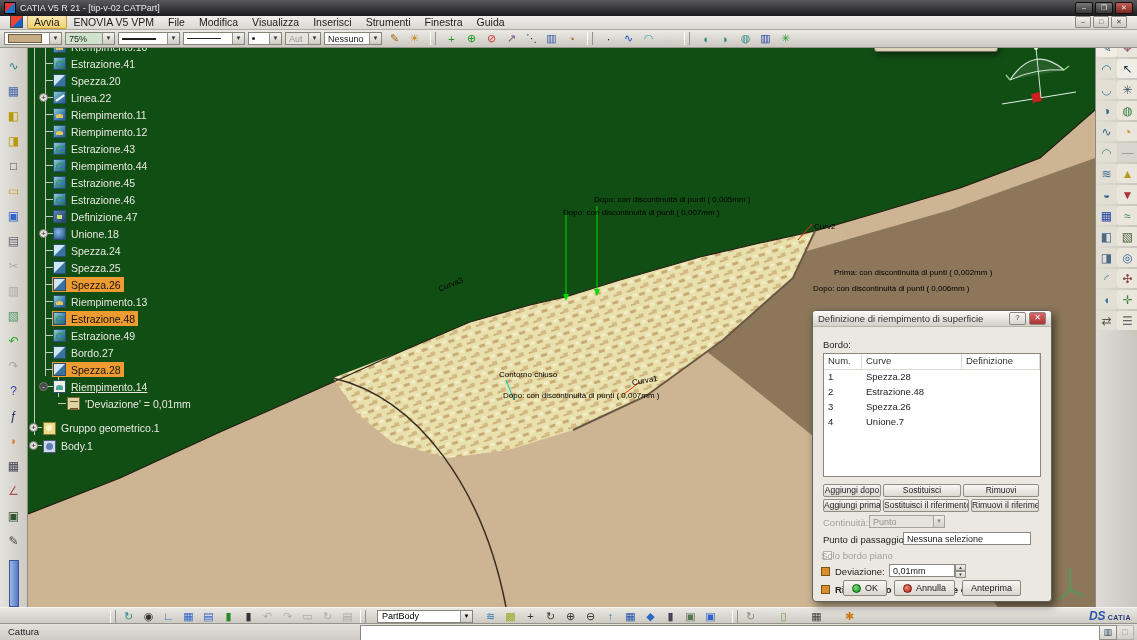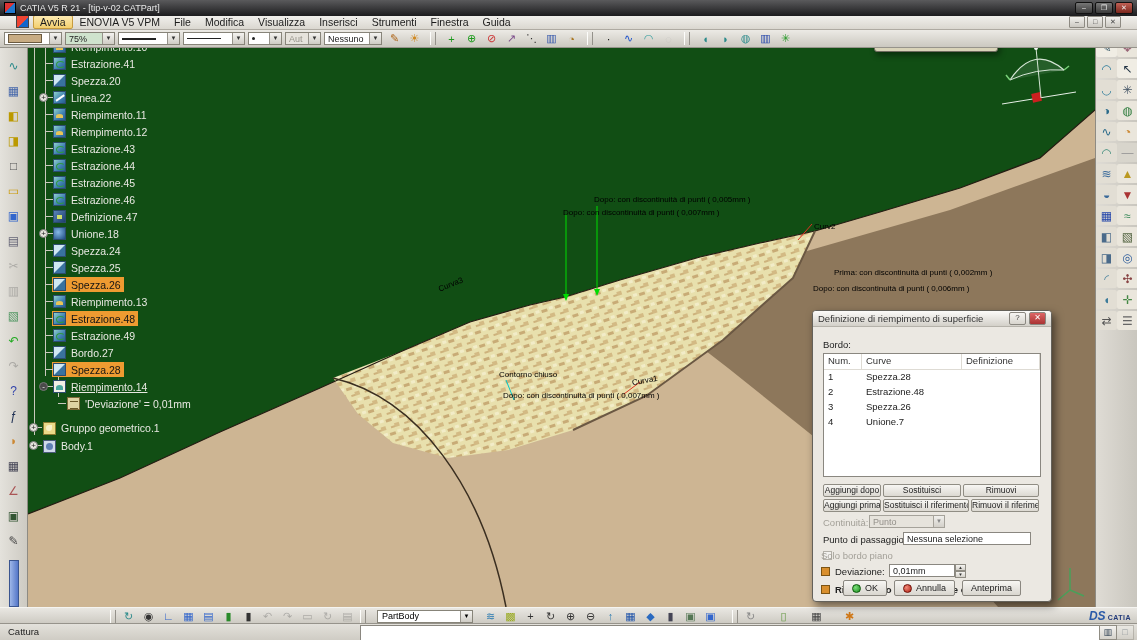--- a/index.html
+++ b/index.html
@@ -6,21 +6,21 @@
   body{font-family:"Liberation Sans",sans-serif;background:#000}
   #scr{position:relative;width:1137px;height:640px;overflow:hidden;background:#114e14}
   
   .titlebar{position:absolute;left:0;top:0;width:100%;height:14px;background:linear-gradient(#5a5a5c,#1c1c1e);display:flex;align-items:center;gap:4px;padding:8px 4px;box-sizing:border-box;z-index:70}
   .appico{width:10px;height:10px;background:linear-gradient(135deg,#d33 0 50%,#27c 50% 100%);border:1px solid #000}
   .titletext{color:#e9e9e9;font-size:9px;white-space:nowrap}
   .winbtns{margin-left:auto;display:flex;gap:2px}
   .wbtn{width:16px;height:10px;background:linear-gradient(#777,#3a3a3a);border:1px solid #111;color:#eee;font-size:7px;line-height:9px;text-align:center;border-radius:2px}
   .wbtn.close{background:linear-gradient(#c06055,#7c271d)}
   
-  .menubar{position:absolute;left:0;top:14px;width:100%;height:16px;background:linear-gradient(#f4f3f0,#dad7d0);border-bottom:1px solid #aeaaa2;display:flex;align-items:center;font-size:10.5px;color:#1c1c1c;z-index:60;box-sizing:border-box;padding:0 16px}
+  .menubar{position:absolute;left:0;top:14px;width:100%;height:16px;background:linear-gradient(#f4f3f0,#dad7d0);border-bottom:1px solid #aeaaa2;display:flex;align-items:center;font-size:10.5px;color:#1c1c1c;z-index:60;box-sizing:border-box;padding:0 10px}
   .menuico{width:11px;height:11px;background:linear-gradient(135deg,#e43 0 55%,#16c 55% 100%);border:1px solid #444;margin-right:4px}
   .menu-item{padding:1px 7px;border-radius:2px}
   .menu-item.active{background:linear-gradient(#fbe9b2,#f3cf6e);border:1px solid #c79b3e;padding:0 6px}
   .docbtns{margin-left:auto;display:flex;gap:2px}
   .dbtn{width:14px;height:10px;background:linear-gradient(#f2f1ee,#ccc9c2);border:1px solid #8d8a82;font-size:7px;line-height:9px;text-align:center;color:#444;border-radius:1px}
   
   .toolbar-top{position:absolute;left:0;top:30px;width:100%;height:18px;background:linear-gradient(#eceae5,#cbc8c0);border-bottom:1px solid #96938b;display:flex;align-items:center;padding:0 4px;box-sizing:border-box;z-index:60;gap:3px}
   .combo{height:13px;background:#fff;border:1px solid #878479;display:flex;align-items:center;font-size:9px;color:#222;padding-left:3px;box-sizing:border-box}
   .combo .arr{margin-left:auto;width:11px;height:11px;background:linear-gradient(#f4f3f0,#cfccc5);border-left:1px solid #96938b;font-size:6px;line-height:11px;text-align:center;color:#333}
   .combo.green{background:#cfe3cd}
@@ -496,21 +496,21 @@
 
             <span class="tbody">
               <span class="tic ic-extract"></span>
               <span class="tlabel">Estrazione.43</span>
             </span>
           </div>
           <div class="trow">
 
             <span class="tbody">
               <span class="tic ic-extract"></span>
-              <span class="tlabel">Estrazione.44</span>
+              <span class="tlabel">Riempimento.44</span>
             </span>
           </div>
           <div class="trow">
 
             <span class="tbody">
               <span class="tic ic-extract"></span>
               <span class="tlabel">Estrazione.45</span>
             </span>
           </div>
           <div class="trow">

